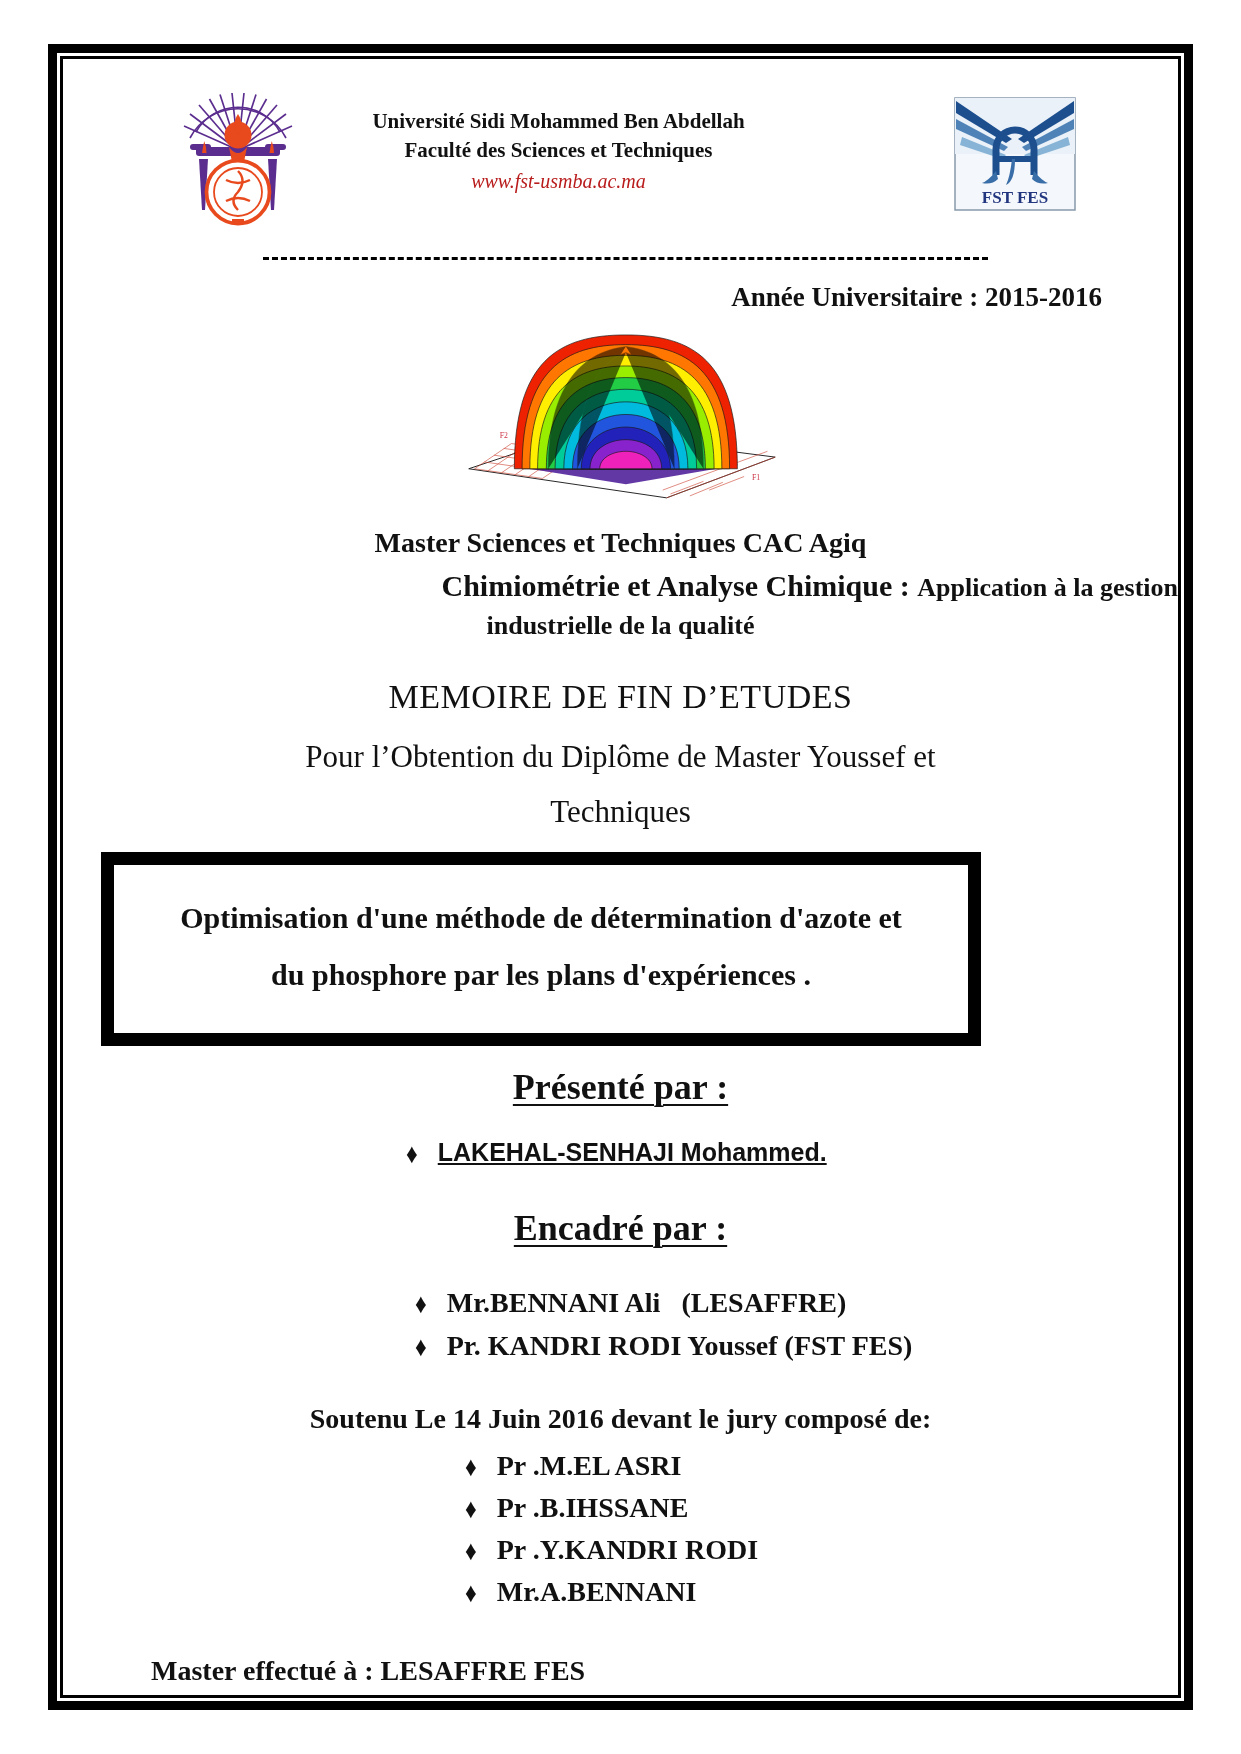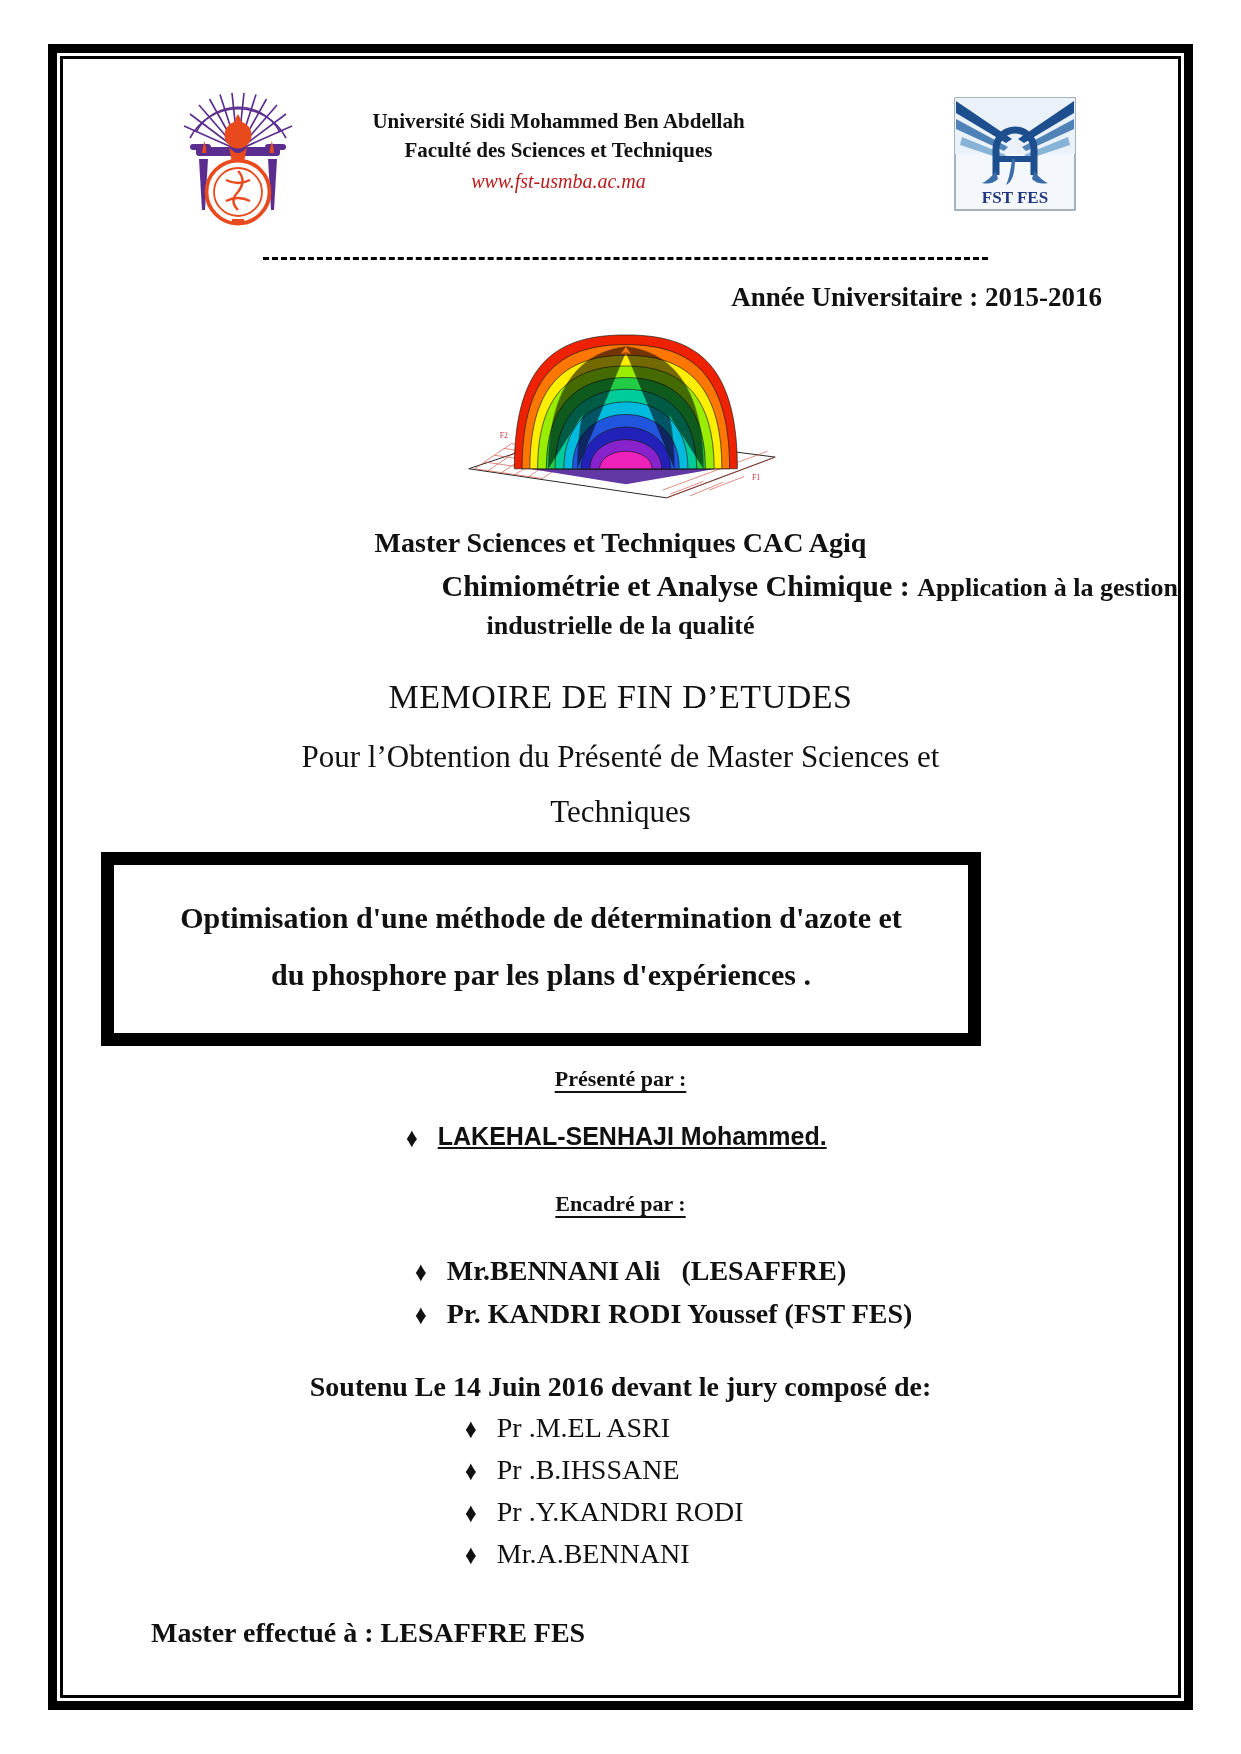--- a/index.html
+++ b/index.html
@@ -44,30 +44,30 @@
   .memoire .m2{font-size:31px;margin-top:10px;}
   .memoire .m3{font-size:31px;margin-top:6px;}
 
   .title-box{
     width:880px;box-sizing:border-box;margin:16px 0 0 38px;
     border:13px solid #000;text-align:center;
     padding:24px 28px 30px;font-weight:bold;font-size:30px;line-height:1.9;
   }
 
   .heading-underline{
-    text-align:center;font-weight:bold;font-size:22px;margin-top:20px;
+    text-align:center;font-weight:bold;font-size:36px;margin-top:20px;
     text-decoration:underline;text-decoration-thickness:2px;text-underline-offset:5px;
   }
   .heading-underline span{white-space:pre-wrap;}
 
   .bullet{display:inline-block;margin-right:20px;font-size:23px;transform:scaleY(1.2);}
   .list-presented{margin:30px 0 0 343px;font-family:"Liberation Sans",sans-serif;font-weight:bold;font-size:25px;text-decoration:underline;}
   .list-supervisors{margin:32px 0 0 352px;font-weight:bold;font-size:28px;line-height:1.55;}
   .jury-heading{text-align:center;font-weight:bold;font-size:28px;margin-top:36px;}
-  .list-jury{margin:4px 0 0 402px;font-weight:normal;font-size:28px;line-height:1.5;}
+  .list-jury{margin:10px 0 0 402px;font-weight:bold;font-size:28px;line-height:1.5;}
   .li{white-space:pre-wrap;}
 
   .stage{margin:42px 0 0 88px;font-weight:bold;font-size:28px;}
 </style>
 </head>
 <body>
 
 <div class="frame-outer">
   <div class="frame-inner">
     <div class="content">
@@ -207,21 +207,21 @@
       </div>
 
       <div class="program">
         <div class="p1">Master Sciences et Techniques CAC Agiq</div>
         <div class="p2"><span>Chimiométrie et Analyse Chimique : </span><span class="sub">Application à la gestion</span></div>
         <div class="p3">industrielle de la qualité</div>
       </div>
 
       <div class="memoire">
         <div class="m1">MEMOIRE DE FIN D’ETUDES</div>
-        <div class="m2">Pour l’Obtention du Présenté de Master Sciences et</div>
+        <div class="m2">Pour l’Obtention du Diplôme de Master Youssef et</div>
         <div class="m3">Techniques</div>
       </div>
 
       <div class="title-box">
         <div>Optimisation d'une méthode de détermination d'azote et</div>
         <div>du phosphore par les plans d'expériences .</div>
       </div>
 
       <div class="heading-underline"><span>Présenté par :</span></div>
       <div class="list-presented">

